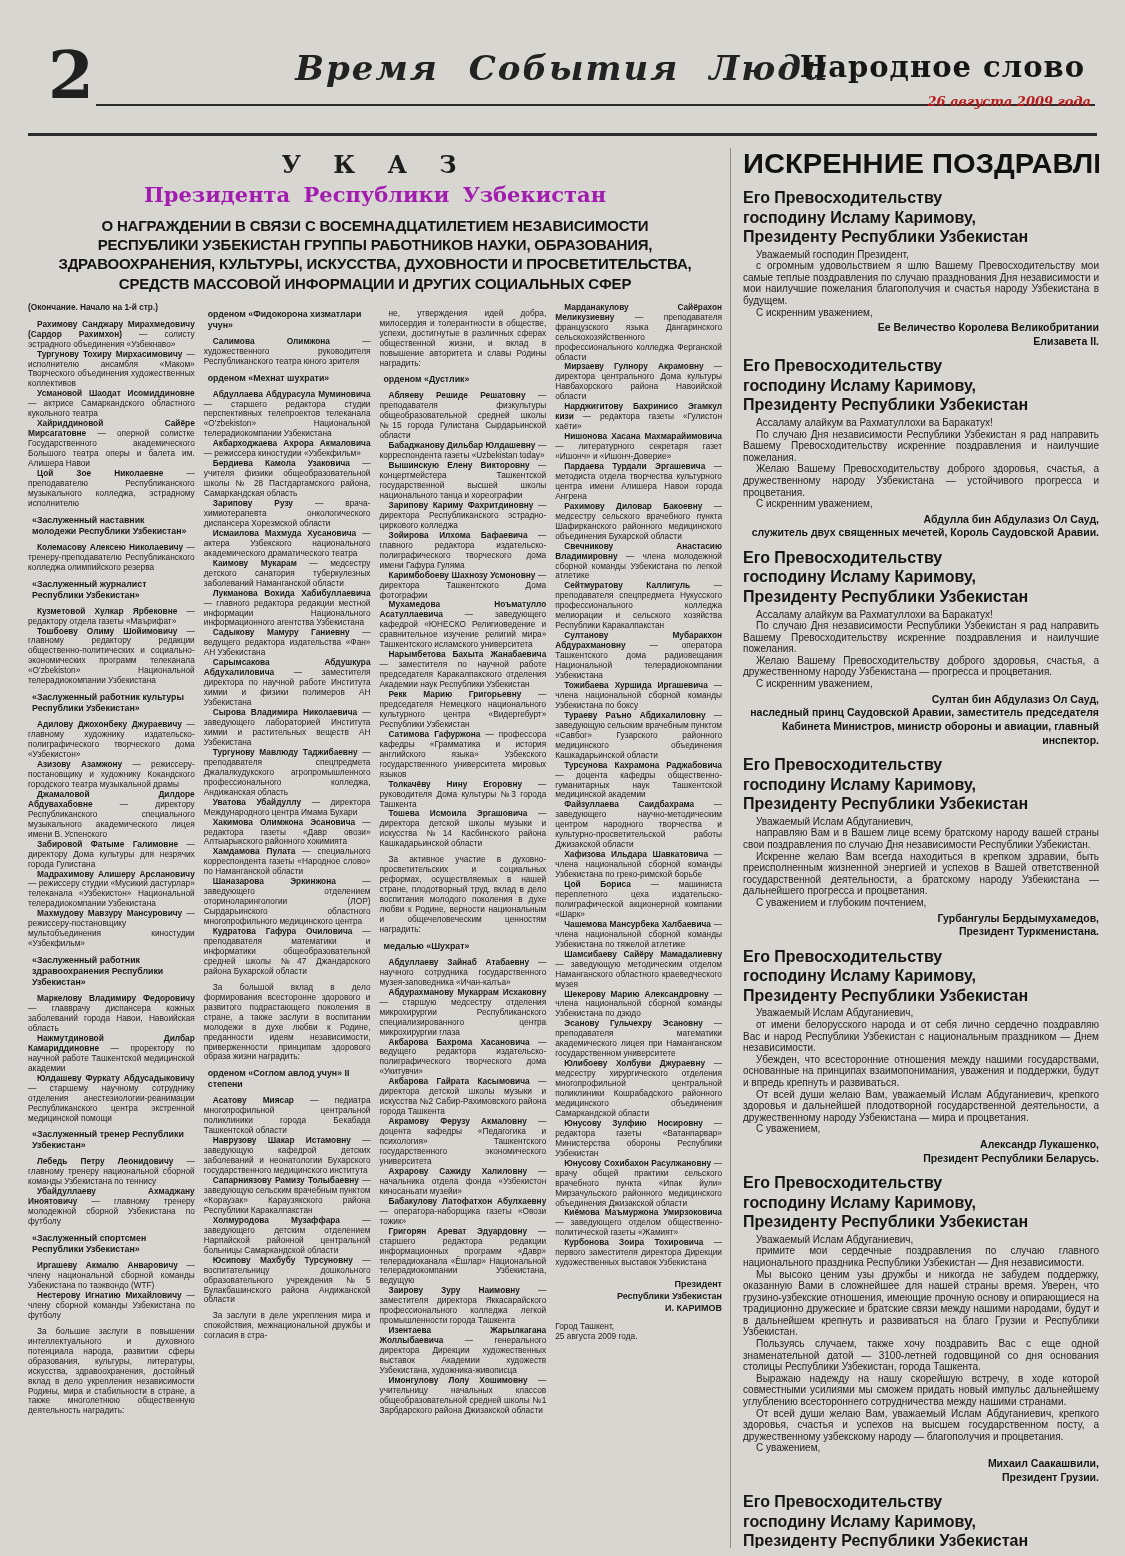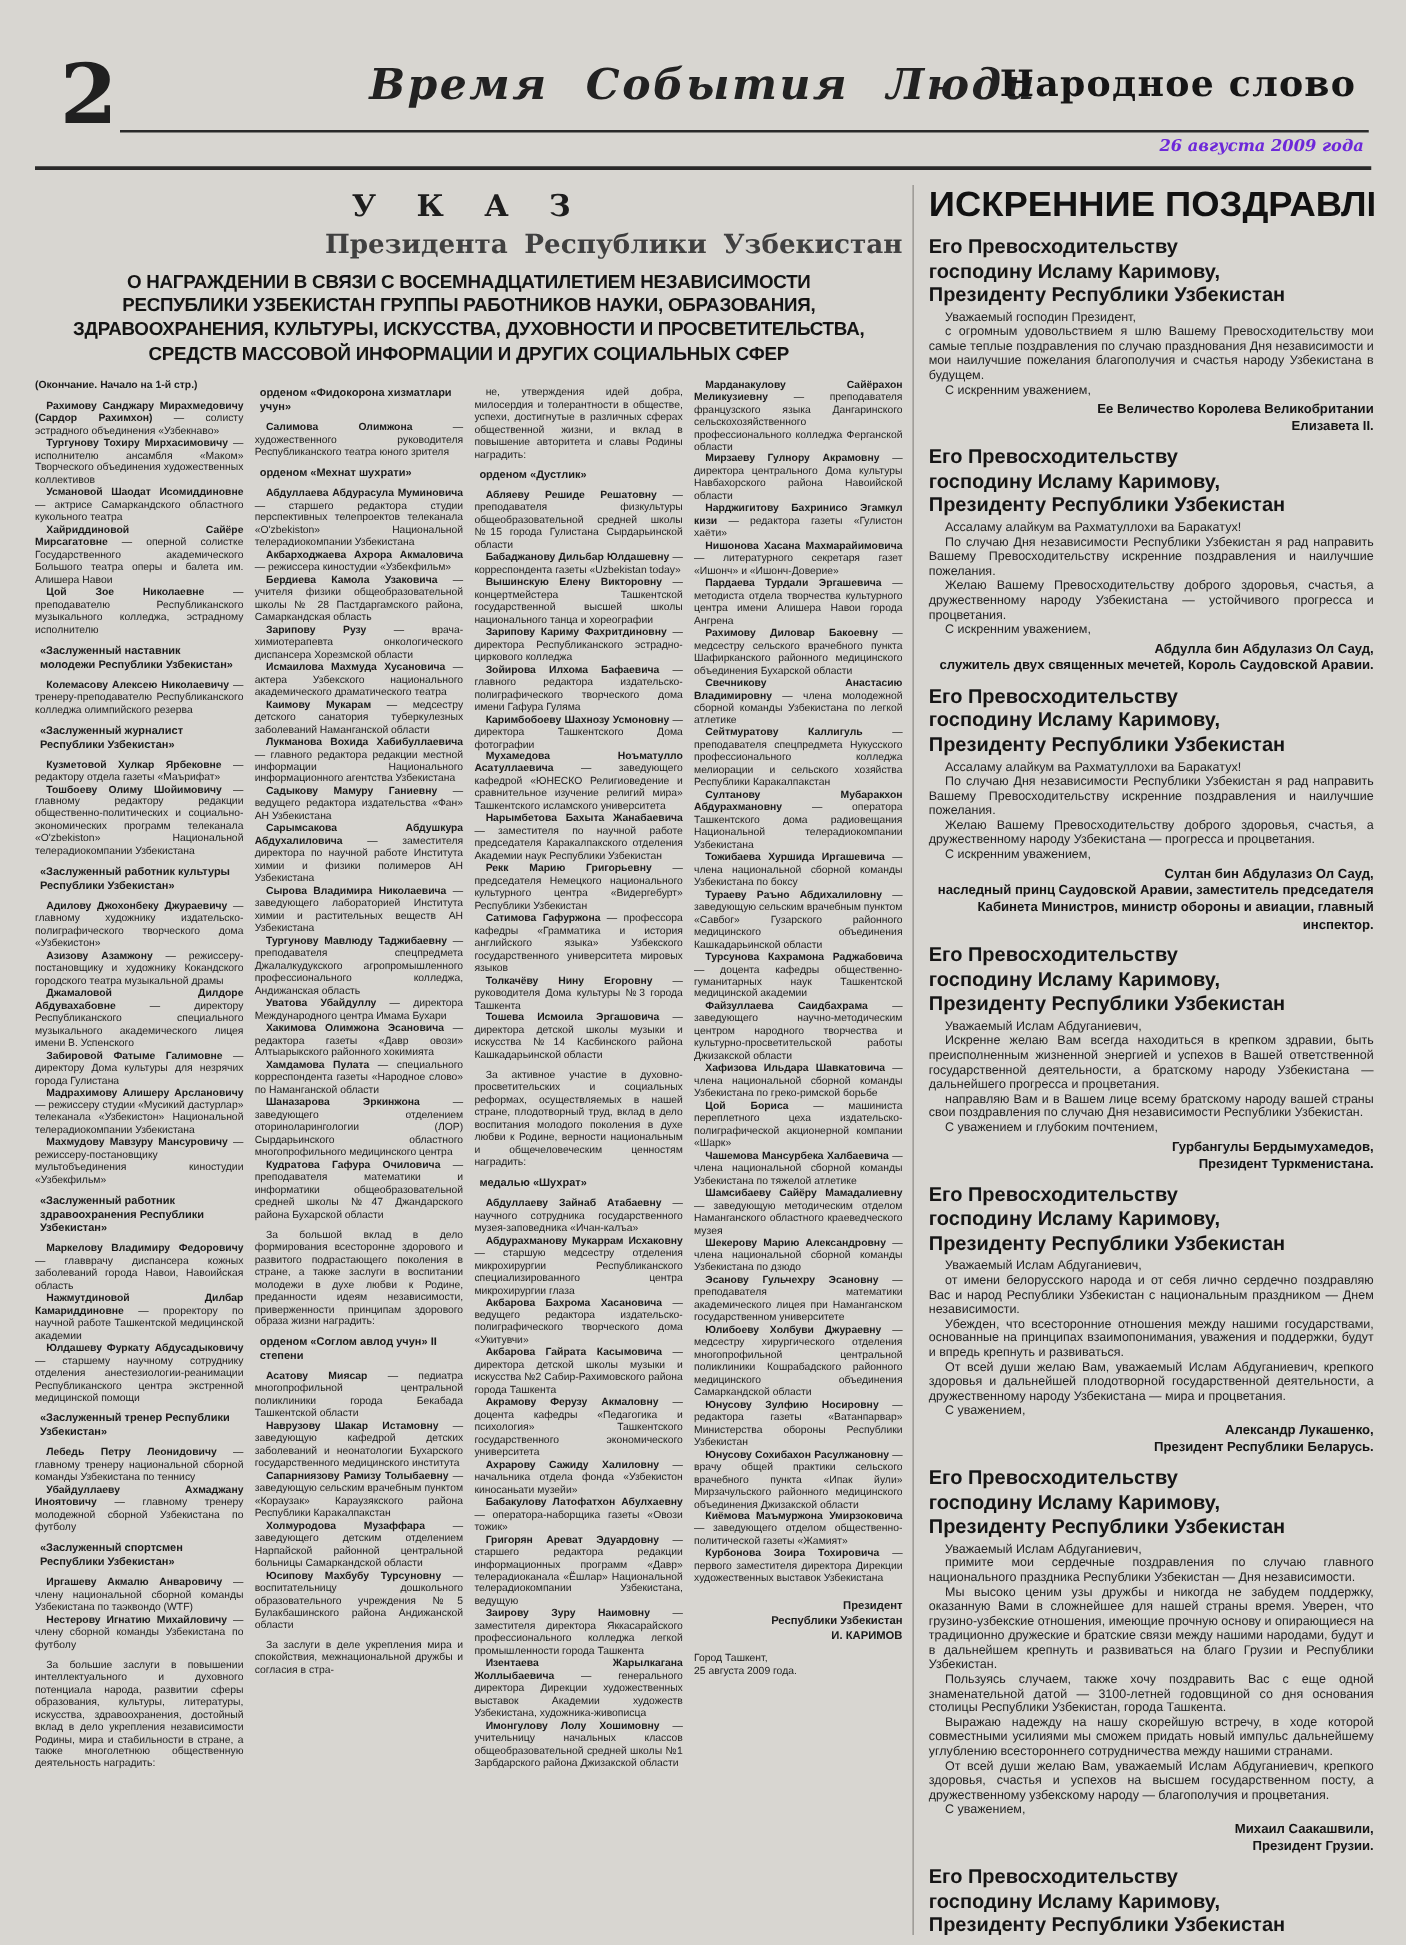--- a/index.html
+++ b/index.html
@@ -6,30 +6,30 @@
   .page{position:relative;width:1125px;height:1556px;background:#d8d6d1;overflow:hidden;
         font-family:"Liberation Sans",sans-serif;color:#1a1a1a;margin:0 auto;
         box-shadow:0 0 12px rgba(0,0,0,.4);}
   
   .mast{position:absolute;top:0;left:0;right:0;height:146px;}
   .pagenum{position:absolute;left:48px;top:36px;font:bold 66px "DejaVu Serif",serif;color:#202020;}
   .mast-center{position:absolute;left:0;right:0;top:48px;text-align:center;
                font:italic bold 34px "DejaVu Serif",serif;letter-spacing:2px;word-spacing:16px;color:#222;}
   .mast-right{position:absolute;right:40px;top:50px;font:bold 29px "DejaVu Serif",serif;letter-spacing:1px;color:#161616;}
   .rule-thin{position:absolute;left:96px;right:30px;top:104px;height:2px;background:#2a2a2a;}
-  .dateline{position:absolute;right:34px;top:110px;font:italic bold 13px "DejaVu Serif",serif;color:#6d28d9;}
+  .dateline{position:absolute;right:34px;top:94px;font:italic bold 13px "DejaVu Serif",serif;color:#b91c1c;}
   .rule-thick{position:absolute;left:28px;right:28px;top:133px;height:3px;background:#2a2a2a;}
   
   .content{position:absolute;top:148px;left:28px;right:26px;bottom:8px;display:flex;}
   .decree{width:694px;flex:none;overflow:hidden;padding-right:8px;}
   .congrats{flex:1;border-left:1px solid #8d8b86;padding-left:12px;overflow:hidden;}
   
   .decree-head{text-align:center;margin:2px 0 10px;}
   .d-title{font:bold 24px "DejaVu Serif",serif;letter-spacing:12px;margin:0;color:#1d1d1d;}
-  .d-sub{font:bold 21px "DejaVu Serif",serif;margin:3px 0 9px;word-spacing:6px;color:#404040;text-align:right;}
+  .d-sub{font:bold 21px "DejaVu Serif",serif;margin:3px 0 9px;word-spacing:6px;color:#a21caf;}
   .d-headline{font-weight:bold;font-size:15px;line-height:1.28;margin:0 auto;width:648px;
               letter-spacing:-0.2px;color:#141414;}
   
   .decree-cols{display:flex;gap:9px;margin-top:8px;}
   .dcol{flex:1;min-width:0;font-size:8.3px;line-height:1.2;text-align:justify;color:#1b1b1b;}
   .dcol p{margin:0;}
   .dcol .entry,.dcol .dpara{text-indent:9px;}
   .dcol .note{font-weight:bold;text-align:left;margin:0 0 7px 0;}
   .dcol .award{text-align:left;font-weight:bold;font-size:8.8px;line-height:1.25;margin:6px 4px;}
   .dcol .dpara{margin-top:6px;}
@@ -225,22 +225,22 @@
             <p class="lbody">С искренним уважением,</p>
             <div class="lsig">Султан бин Абдулазиз Ол Сауд,<br>наследный принц Саудовской Аравии, заместитель председателя Кабинета Министров, министр обороны и авиации, главный инспектор.</div>
           </div>
           <div class="letter">
             <div class="lhead">
               <div class="lhead-line">Его Превосходительству</div>
               <div class="lhead-line">господину Исламу Каримову,</div>
               <div class="lhead-line">Президенту Республики Узбекистан</div>
             </div>
             <p class="lbody">Уважаемый Ислам Абдуганиевич,</p>
+            <p class="lbody">направляю Вам и в Вашем лице всему братскому народу вашей страны свои поздравления по случаю Дня независимости Республики Узбекистан.</p>
             <p class="lbody">Искренне желаю Вам всегда находиться в крепком здравии, быть преисполненным жизненной энергией и успехов в Вашей ответственной государственной деятельности, а братскому народу Узбекистана — дальнейшего прогресса и процветания.</p>
-            <p class="lbody">направляю Вам и в Вашем лице всему братскому народу вашей страны свои поздравления по случаю Дня независимости Республики Узбекистан.</p>
             <p class="lbody">С уважением и глубоким почтением,</p>
             <div class="lsig">Гурбангулы Бердымухамедов,<br>Президент Туркменистана.</div>
           </div>
           <div class="letter">
             <div class="lhead">
               <div class="lhead-line">Его Превосходительству</div>
               <div class="lhead-line">господину Исламу Каримову,</div>
               <div class="lhead-line">Президенту Республики Узбекистан</div>
             </div>
             <p class="lbody">Уважаемый Ислам Абдуганиевич,</p>

